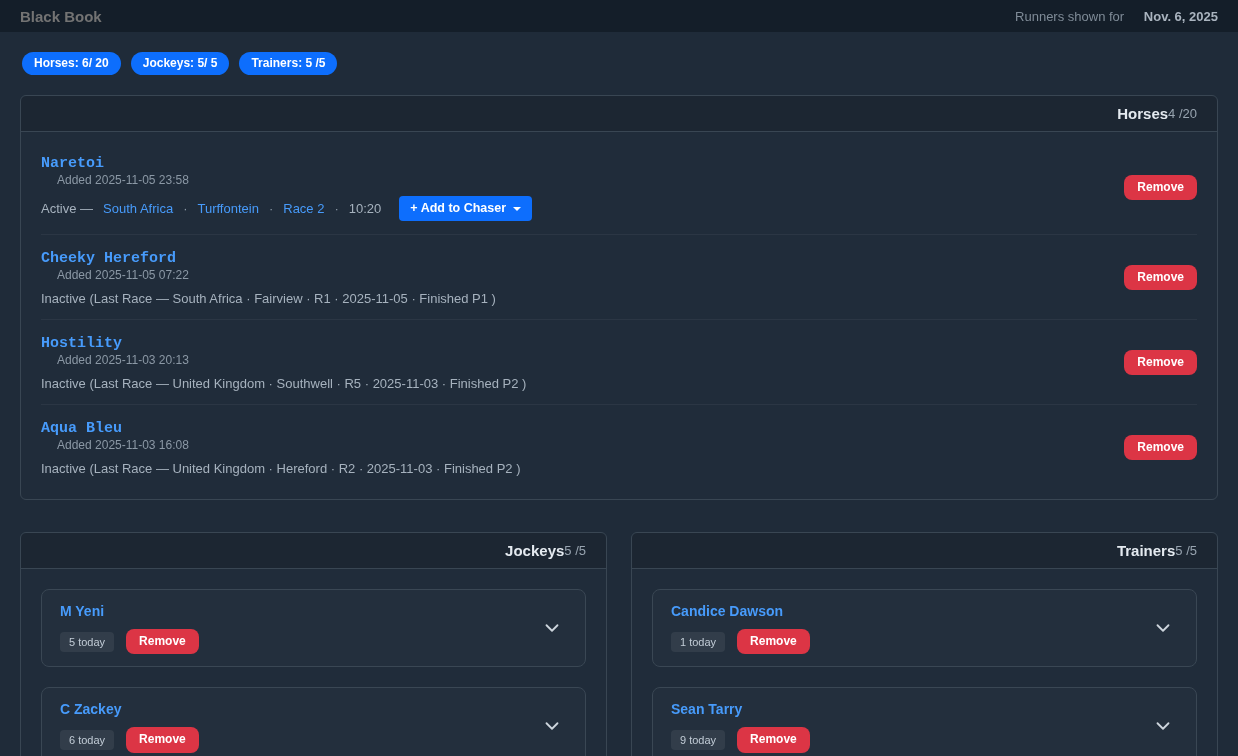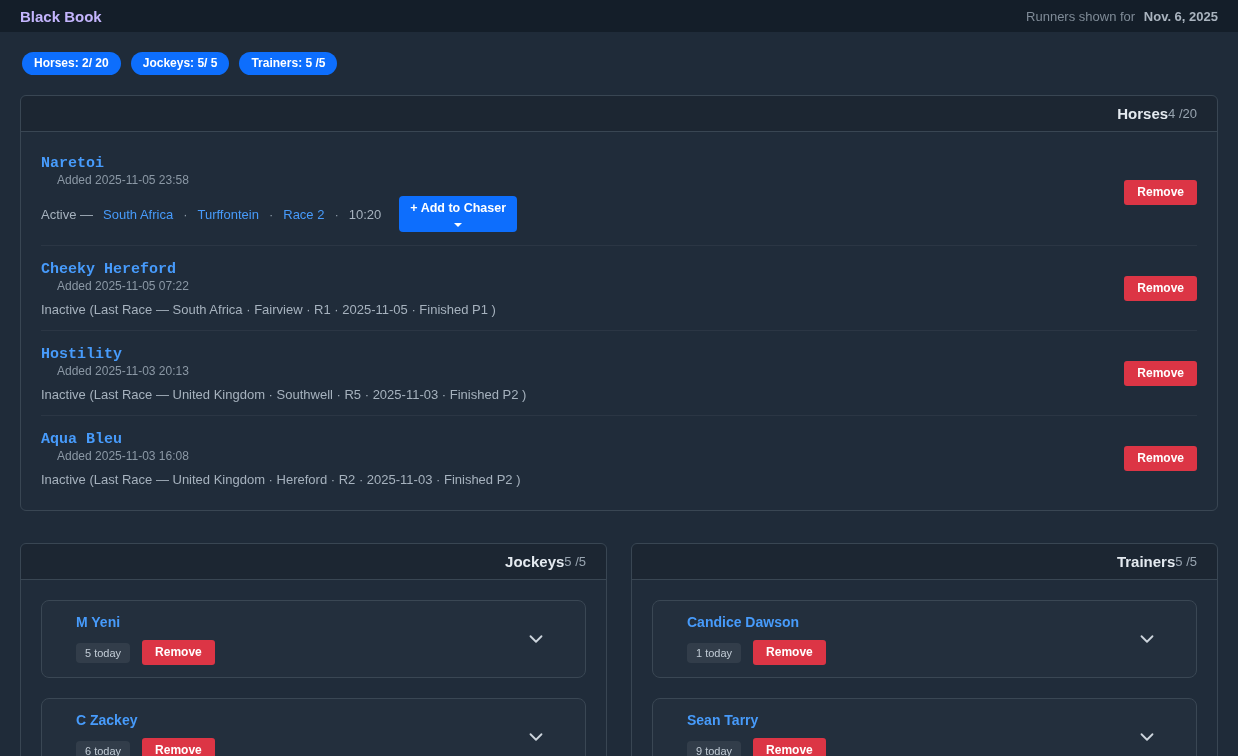--- a/index.html
+++ b/index.html
@@ -8,23 +8,23 @@
     background: #1f2b39;
     font-family: "Liberation Sans", sans-serif;
     color: #dee5ec;
   }
   
   .topbar {
     height: 32px; background: #141e29;
     display: flex; align-items: center; justify-content: space-between;
     padding: 0 20px;
   }
-  .brand { font-size: 15px; font-weight: bold; color: #c4b5fd; }
+  .brand { font-size: 15px; font-weight: bold; color: #737373; }
   .runners { font-size: 13px; color: #7f8b97; }
-  .runners strong { color: #aab4bf; font-weight: bold; margin-left: 5px; }
+  .runners strong { color: #aab4bf; font-weight: bold; margin-left: 16px; }
 
   
   .content { padding: 16px 20px 0 20px; }
 
   .badge-row { display: flex; gap: 10px; margin: 4px 0 20px 2px; }
   .pill {
     background: #0d6efd; color: #fff; font-size: 12px; font-weight: bold;
     padding: 5px 12px; border-radius: 50px; line-height: 1.1;
   }
 
@@ -48,44 +48,44 @@
     display: flex; align-items: center; justify-content: space-between;
     padding: 13px 0; border-bottom: 1px solid rgba(255,255,255,0.05);
   }
   .horse-row:last-child { border-bottom: none; }
   a.lnk { color: #479bfb; text-decoration: none; cursor: pointer; }
   .horse-name { font-size: 15px; font-weight: 600; display: inline-block; font-family: Liberation Mono, monospace; }
   .added { font-size: 12px; color: #8b98a5; margin-top: 1px; margin-left: 16px; }
   .status { font-size: 13px; color: #a6b2be; margin-top: 9px; display: flex; align-items: center; flex-wrap: wrap; gap: 0 10px; }
   .status .sep { color: #8b98a5; }
   .btn-danger {
-    background: #dc3545; color: #fff; border: none; border-radius: 3px;
+    background: #dc3545; color: #fff; border: none; border-radius: 8px;
     font-family: inherit; font-size: 12px; font-weight: bold;
     padding: 6px 13px; cursor: pointer; line-height: 1.1;
   }
   .btn-chaser {
     background: #0d6efd; color: #fff; border: none; border-radius: 4px;
     font-family: inherit; font-size: 12.5px; font-weight: 600;
     padding: 5px 11px; margin-left: 8px; cursor: pointer;
-    display: inline-flex; align-items: center; gap: 7px; line-height: 1.2; flex-direction: column;
+    display: inline-flex; align-items: center; gap: 7px; line-height: 1.2;
   }
   .caret {
     width: 0; height: 0; display: inline-block;
     border-left: 4px solid transparent; border-right: 4px solid transparent;
     border-top: 4px solid #fff;
   }
 
   
   .columns { display: grid; grid-template-columns: 1fr 1fr; gap: 24px; }
   .list-body { padding: 20px; }
   .list-item {
     border: 1px solid #3a4754; border-radius: 8px;
     background: rgba(255,255,255,0.015);
     display: flex; align-items: center; justify-content: space-between;
-    padding: 12px 34px; margin-bottom: 20px; cursor: pointer;
+    padding: 12px 18px; margin-bottom: 20px; cursor: pointer;
   }
   .list-item:last-child { margin-bottom: 0; }
   .li-name { font-size: 14px; font-weight: 600; }
   .li-row { display: flex; align-items: center; gap: 12px; margin-top: 9px; }
   .today-badge {
     background: rgba(255,255,255,0.07); color: #c2ccd6;
     font-size: 11px; padding: 4px 9px; border-radius: 4px; line-height: 1.1;
   }
   .chev { display: flex; align-items: center; margin-right: 4px; }
 </style>
@@ -96,21 +96,21 @@
   <div class="brand">Black Book</div>
   <div class="runners">
     <span>Runners shown for</span>
     <strong>Nov. 6, 2025</strong>
   </div>
 </div>
 
 <div class="content">
 
   <div class="badge-row">
-    <span class="pill">Horses: 2/ 20</span>
+    <span class="pill">Horses: 6/ 20</span>
     <span class="pill">Jockeys: 5/ 5</span>
     <span class="pill">Trainers: 5 /5</span>
   </div>
 
   <div class="card horses-card">
     <div class="card-header">
       <span class="card-title">Horses</span>
       <span class="card-count">4 /20</span>
     </div>
     <div class="horses-body">

